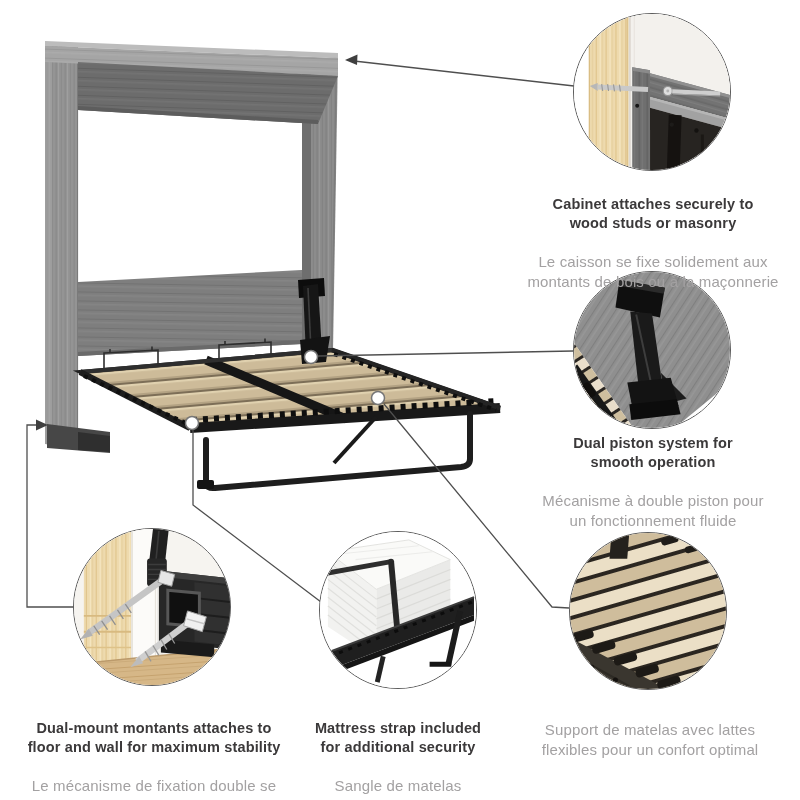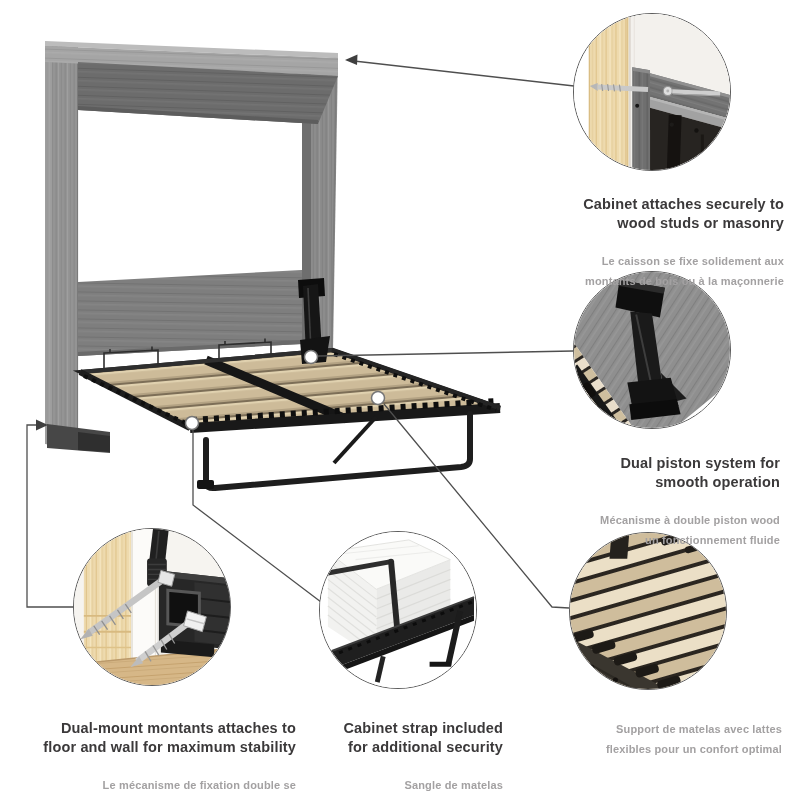--- a/index.html
+++ b/index.html
@@ -2,23 +2,23 @@
 <html><head>
 <meta charset="utf-8">
 <style>
   html,body{margin:0;padding:0;}
   body{width:800px;height:800px;position:relative;background:#ffffff;overflow:hidden;
        font-family:"Liberation Sans",sans-serif;}
   .scene{position:absolute;left:0;top:0;}
   .callout-circle{position:absolute;width:158px;height:158px;border-radius:50%;
        border:1.2px solid #5b5b5b;overflow:hidden;background:#fff;box-sizing:border-box;}
   .callout-circle svg{display:block;width:100%;height:100%;}
-  .cap{position:absolute;text-align:right;white-space:pre-line;}
+  .cap{position:absolute;text-align:center;white-space:pre-line;}
   .cap .en{font-size:14.5px;line-height:19px;font-weight:bold;color:#3b393a;letter-spacing:.15px;}
-  .cap .fr{font-size:11px;line-height:19.5px;font-weight:bold;color:#a3a1a2;letter-spacing:.15px;margin-top:1px;}
+  .cap .fr{font-size:15px;line-height:19.5px;font-weight:normal;color:#a3a1a2;letter-spacing:.15px;margin-top:1px;}
 </style>
 </head>
 <body>
 
 <svg class="scene" width="800" height="800" viewBox="0 0 800 800">
   <defs>
     <pattern id="gv" width="9" height="70" patternUnits="userSpaceOnUse">
       <rect width="9" height="70" fill="#949494"></rect>
         <rect x="1.6" width="1" height="70" fill="#878787"></rect>
       <rect x="4.2" width="0.8" height="70" fill="#a2a2a2"></rect>
@@ -334,39 +334,39 @@
   </svg>
 </div>
 
 <div class="cap" style="left:522px;top:177px;width:262px">
   <div class="en">Cabinet attaches securely to
 wood studs or masonry</div>
   <div class="fr">Le caisson se fixe solidement aux
 montants de bois ou à la maçonnerie</div>
 </div>
 
-<div class="cap" style="left:526px;top:436px;width:254px">
+<div class="cap" style="left:526px;top:416px;width:254px">
   <div class="en">Dual piston system for
 smooth operation</div>
-  <div class="fr">Mécanisme à double piston wood
+  <div class="fr">Mécanisme à double piston pour
 un fonctionnement fluide</div>
 </div>
 
 <div class="cap" style="left:518px;top:701px;width:264px">
   <div class="fr">Support de matelas avec lattes
 flexibles pour un confort optimal</div>
 </div>
 
 <div class="cap" style="left:12px;top:701px;width:284px">
   <div class="en">Dual-mount montants attaches to
 floor and wall for maximum stability</div>
   <div class="fr">Le mécanisme de fixation double se
 fixe au plancher et au mur pour un
 maximum de stabilité</div>
 </div>
 
 <div class="cap" style="left:293px;top:701px;width:210px">
-  <div class="en">Cabinet strap included
+  <div class="en">Mattress strap included
 for additional security</div>
   <div class="fr">Sangle de matelas
 incluse pour une sécurité
 supplémentaire</div>
 </div>
 
 </body></html>

